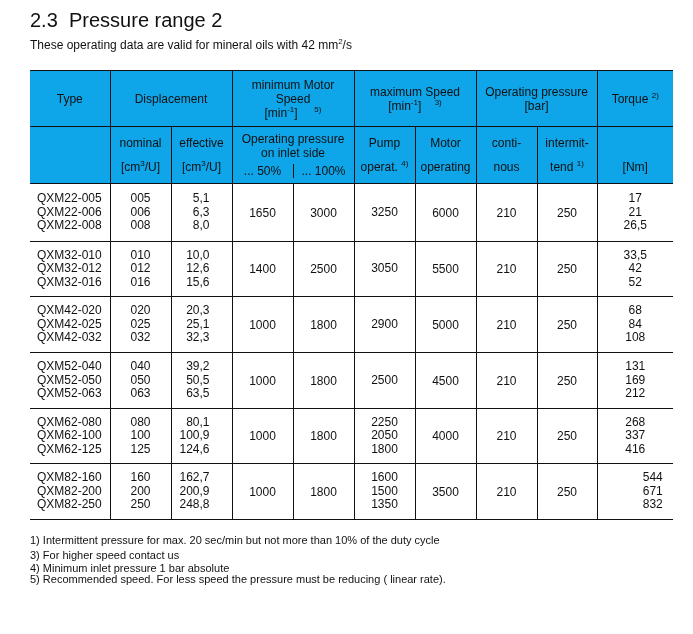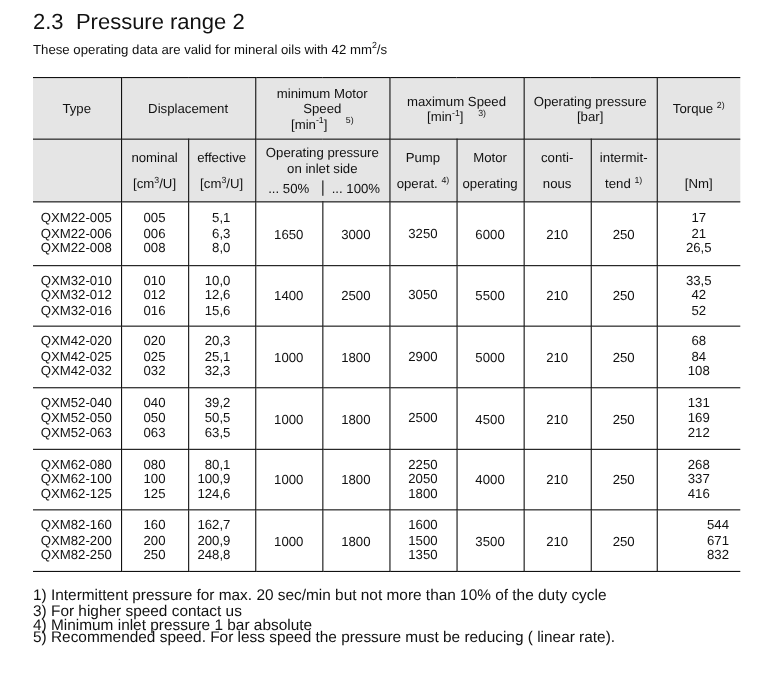--- a/index.html
+++ b/index.html
@@ -6,40 +6,40 @@
   body { width: 693px; height: 634px; position: relative; overflow: hidden;
          font-family: "Liberation Sans", sans-serif; color: #111; }
   .title { position: absolute; left: 30px; top: 9px; font-size: 20px; }
   .title .num { display: inline-block; width: 39px; }
   .subtitle { position: absolute; left: 30px; top: 38px; font-size: 12px; }
   sup { font-size: 8px; vertical-align: 5px; line-height: 0; }
 
   table.data { position: absolute; left: 30px; top: 70px; border-collapse: collapse;
                table-layout: fixed; font-size: 12px; }
   table.data td { border: 1px solid #111; text-align: center; padding: 0; line-height: 14px; }
-  table.data tr.h1 td, table.data tr.h2 td { background: #e5e5e5; }
+  table.data tr.h1 td, table.data tr.h2 td { background: #0ea5e9; }
   table.data tr.h1 { height: 56px; }
   table.data tr.h2 { height: 57px; }
   table.data tr.h1 td { border-top: 1.5px solid #111; }
   table.data td.first { border-left: none; }
   table.data td.last { border-right: none; }
   table.data tr.h1 td { vertical-align: middle; }
   table.data tr.h2 td { vertical-align: middle; }
   .h2top { display: block; height: 24px; line-height: 14px; }
   .h2bot { display: block; line-height: 14px; }
   .sub-split { display: flex; }
   .sub-split span { flex: 1; }
 
   table.data tr.grp td { height: 52px; }
   table.data tr.grp td.stack { text-align: center; }
   table.data tr.grp td.left { text-align: left; padding-left: 7px; }
   table.data tr.grp td .line { display: block; line-height: 13.5px; }
   table.data tr.grp:last-child td { border-bottom: 1.5px solid #111; }
 
-  .notes { position: absolute; left: 30px; top: 533px; font-size: 14px; line-height: 15px; }
+  .notes { position: absolute; left: 30px; top: 533px; font-size: 11px; line-height: 15px; }
   .notes .n { white-space: nowrap; }
   .notes .n4, .notes .n5, .notes .n6 { line-height: 11px; }
   .notes .n6 { padding-left: 12px; }
 </style>
 </head>
 <body>
 
 <div class="title">
   <span class="num">2.3</span><span>Pressure range 2</span>
 </div>

